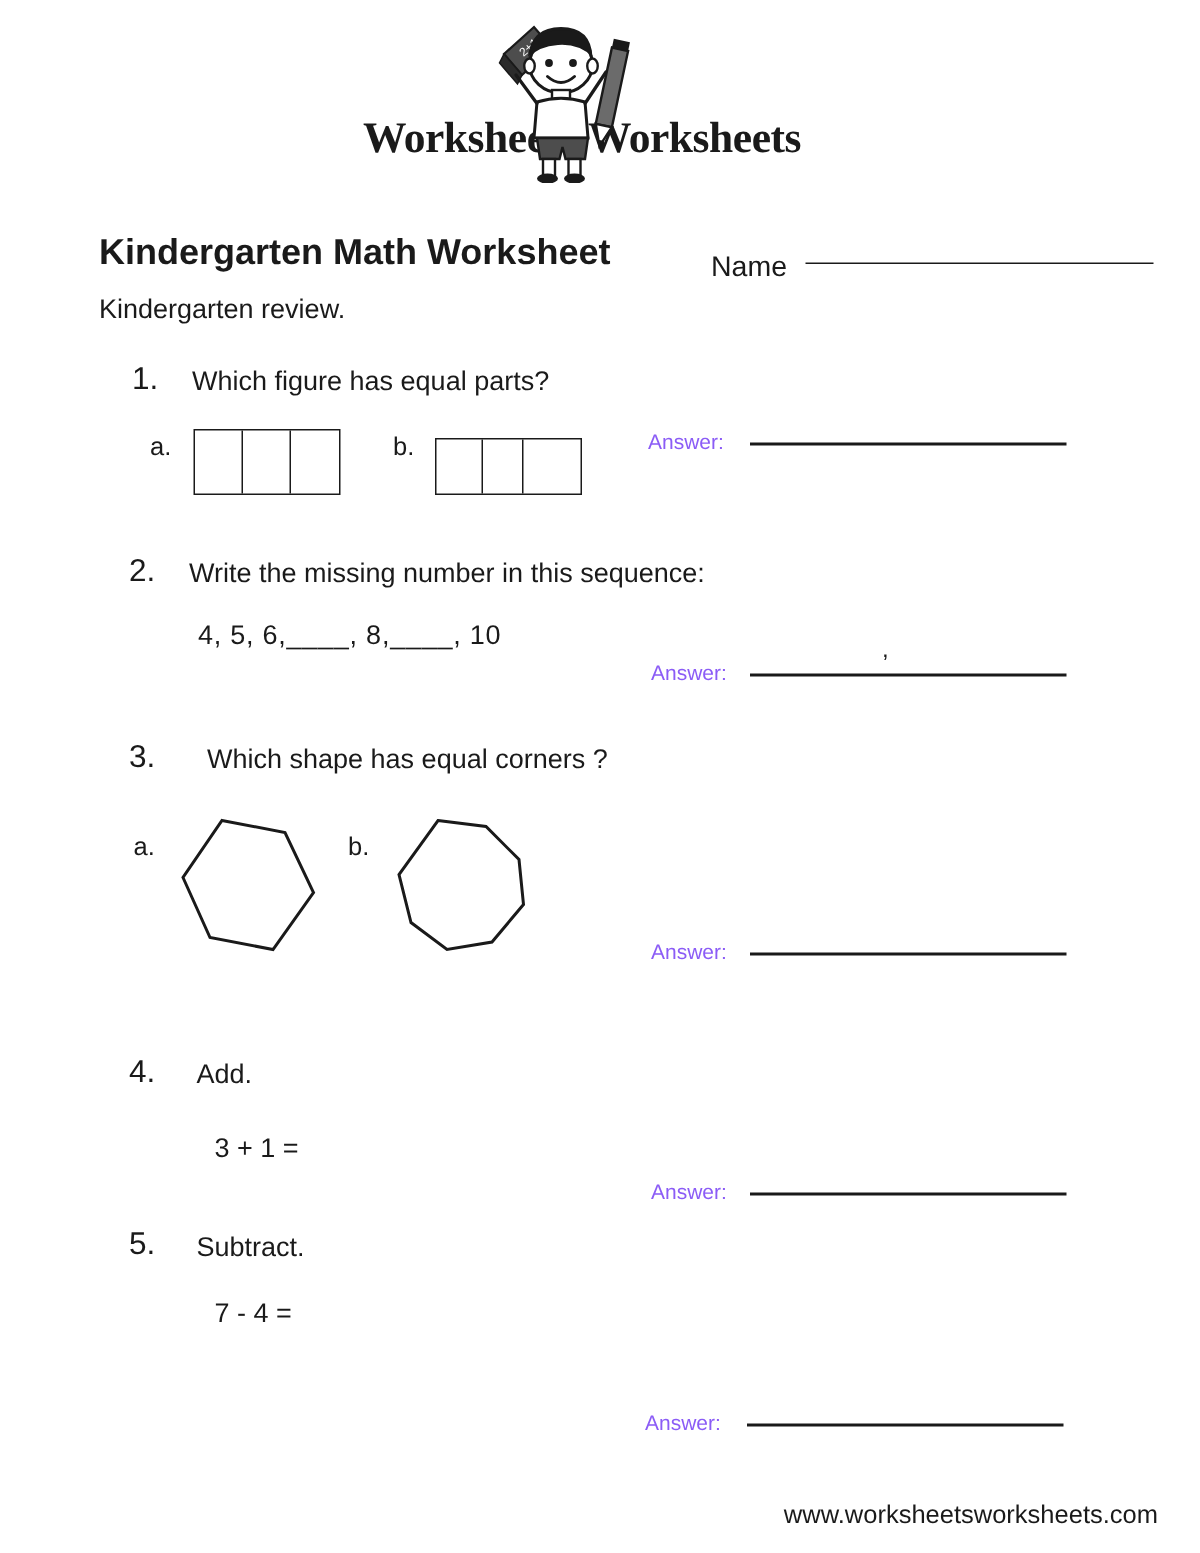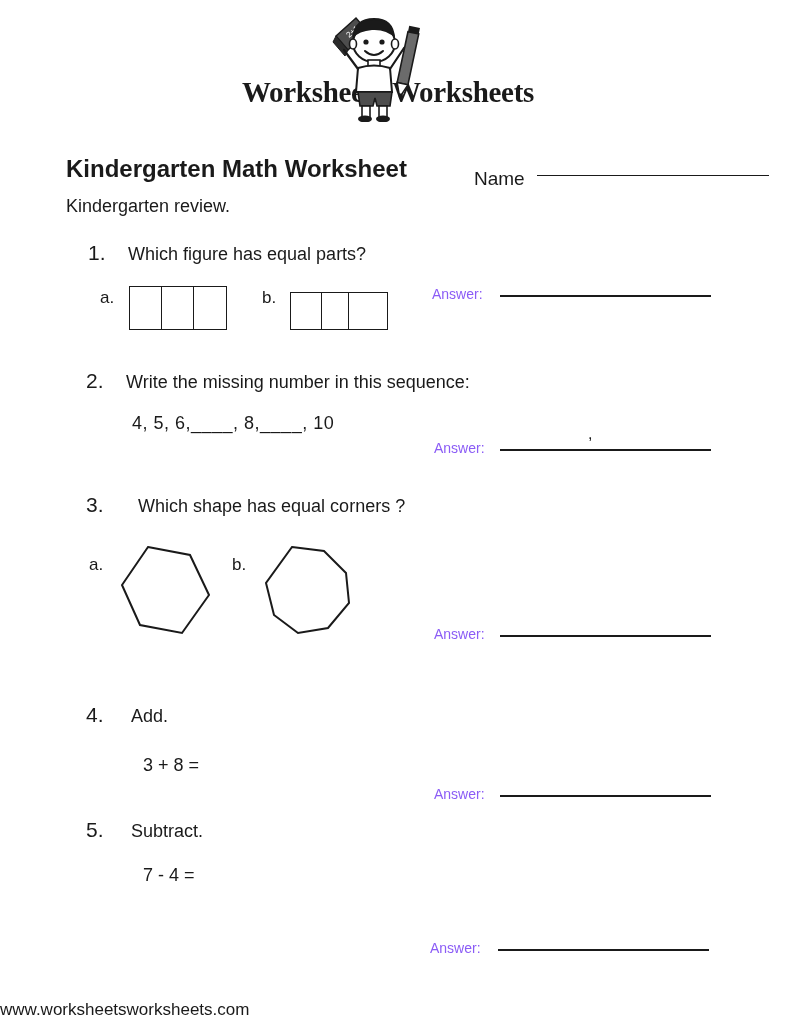--- a/index.html
+++ b/index.html
@@ -148,21 +148,21 @@
   .poly-wrap {
     position: absolute;
   }
 
   
   .footer {
     position: absolute;
     left: 0;
     top: 1000px;
     width: 772px;
-    text-align: left;
+    text-align: right;
     font-size: 17px;
     color: #1a1a1a;
   }
 </style>
 </head>
 <body>
 
 <div class="logo-area">
   <div class="logo-text-left">Worksheets</div>
   <div class="logo-text-right">Worksheets</div>
@@ -254,21 +254,21 @@
 <div class="choice-label" style="left:232px; top:555px;">b.</div>
 <svg class="poly-wrap" style="left:258px; top:543px;" width="96" height="100" viewBox="0 0 96 100">
   <polygon points="34,4 66,8 88,30 91,60 70,85 40,90 16,72 8,40" fill="#ffffff" stroke="#1a1a1a" stroke-width="2"></polygon>
 </svg>
 
 <div class="answer-label" style="left:434px; top:626px;">Answer:</div>
 <div class="answer-line" style="left:500px; top:635px; width:211px;"></div>
 
 <div class="qnum" style="left:86px; top:703px;">4.</div>
 <div class="qtext" style="left:131px; top:706px;">Add.</div>
-<div class="expr" style="left:143px; top:755px;">3 + 8 =</div>
+<div class="expr" style="left:143px; top:755px;">3 + 1 =</div>
 
 <div class="answer-label" style="left:434px; top:786px;">Answer:</div>
 <div class="answer-line" style="left:500px; top:795px; width:211px;"></div>
 
 <div class="qnum" style="left:86px; top:818px;">5.</div>
 <div class="qtext" style="left:131px; top:821px;">Subtract.</div>
 <div class="expr" style="left:143px; top:865px;">7 - 4 =</div>
 
 <div class="answer-label" style="left:430px; top:940px;">Answer:</div>
 <div class="answer-line" style="left:498px; top:949px; width:211px;"></div>

